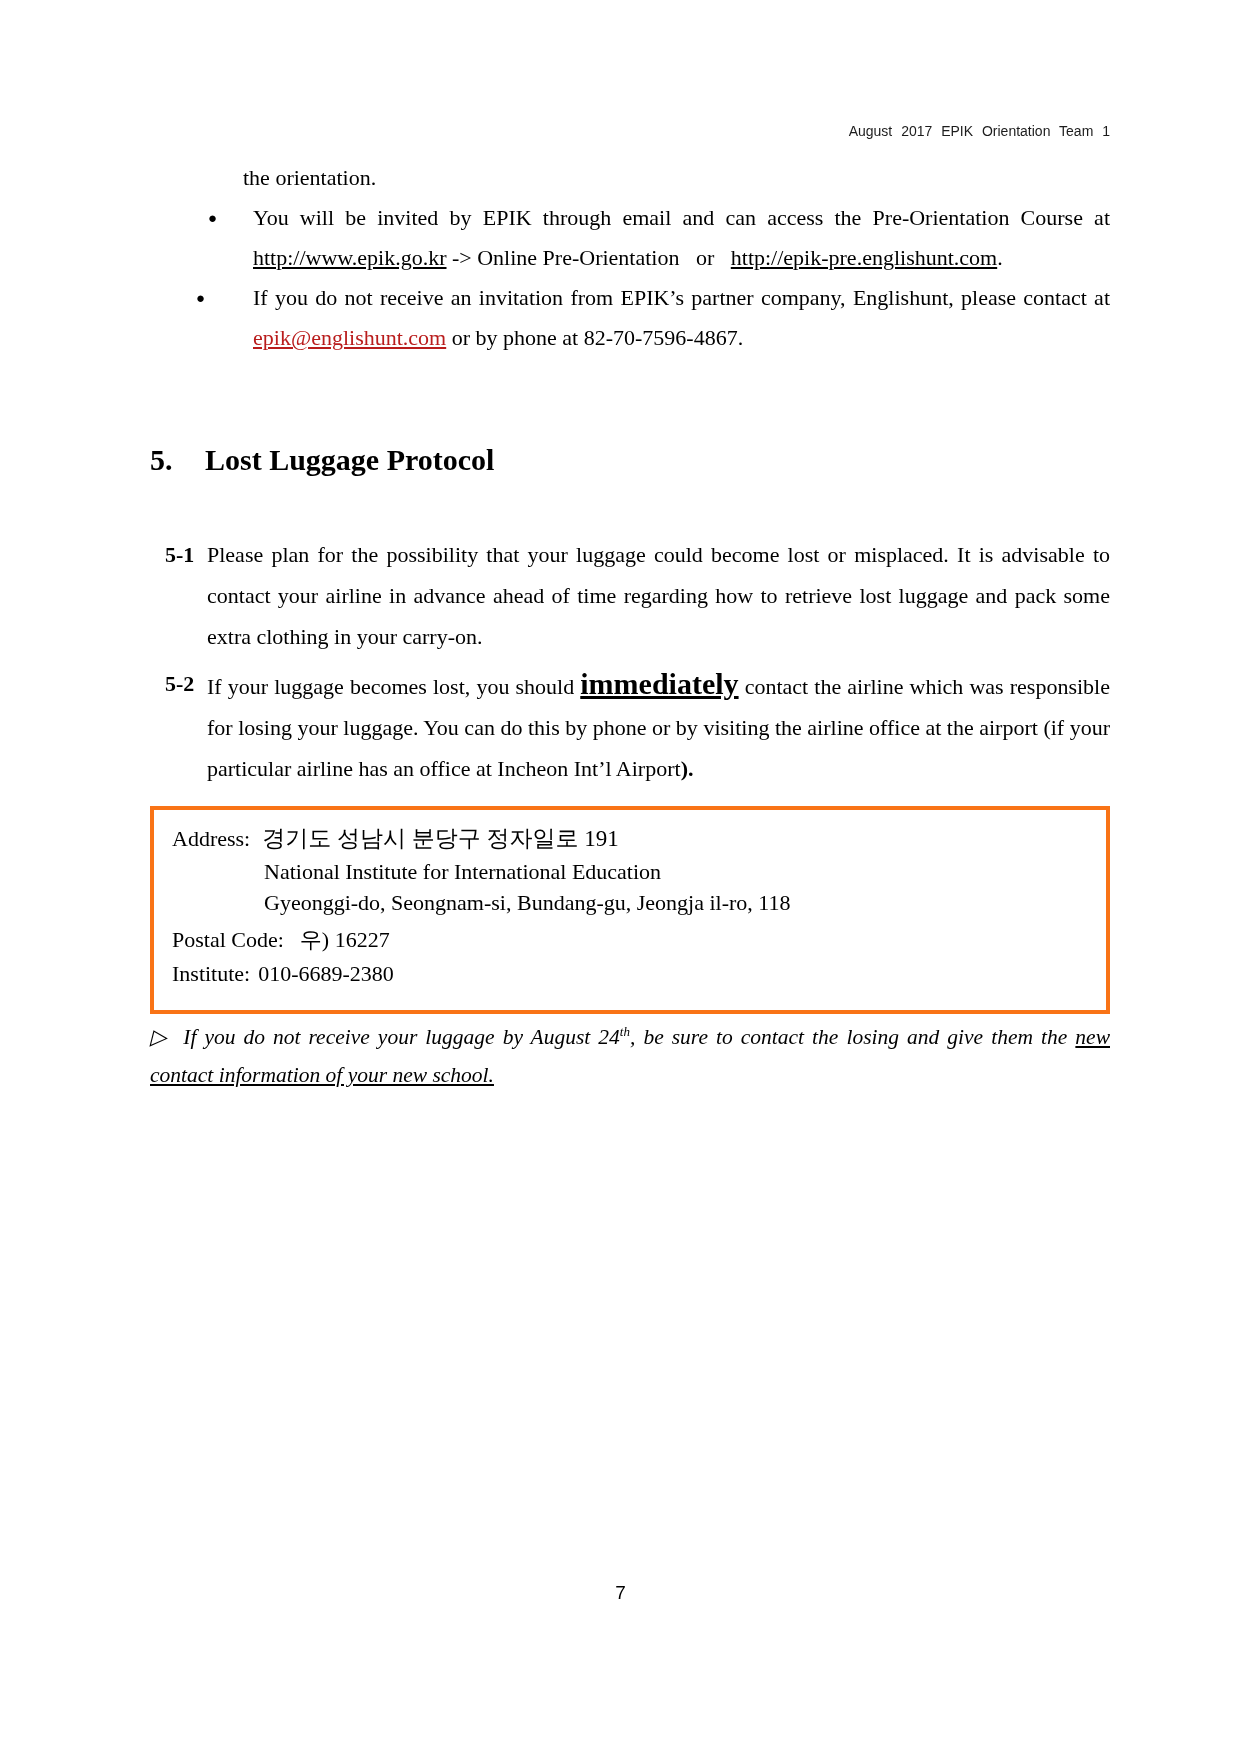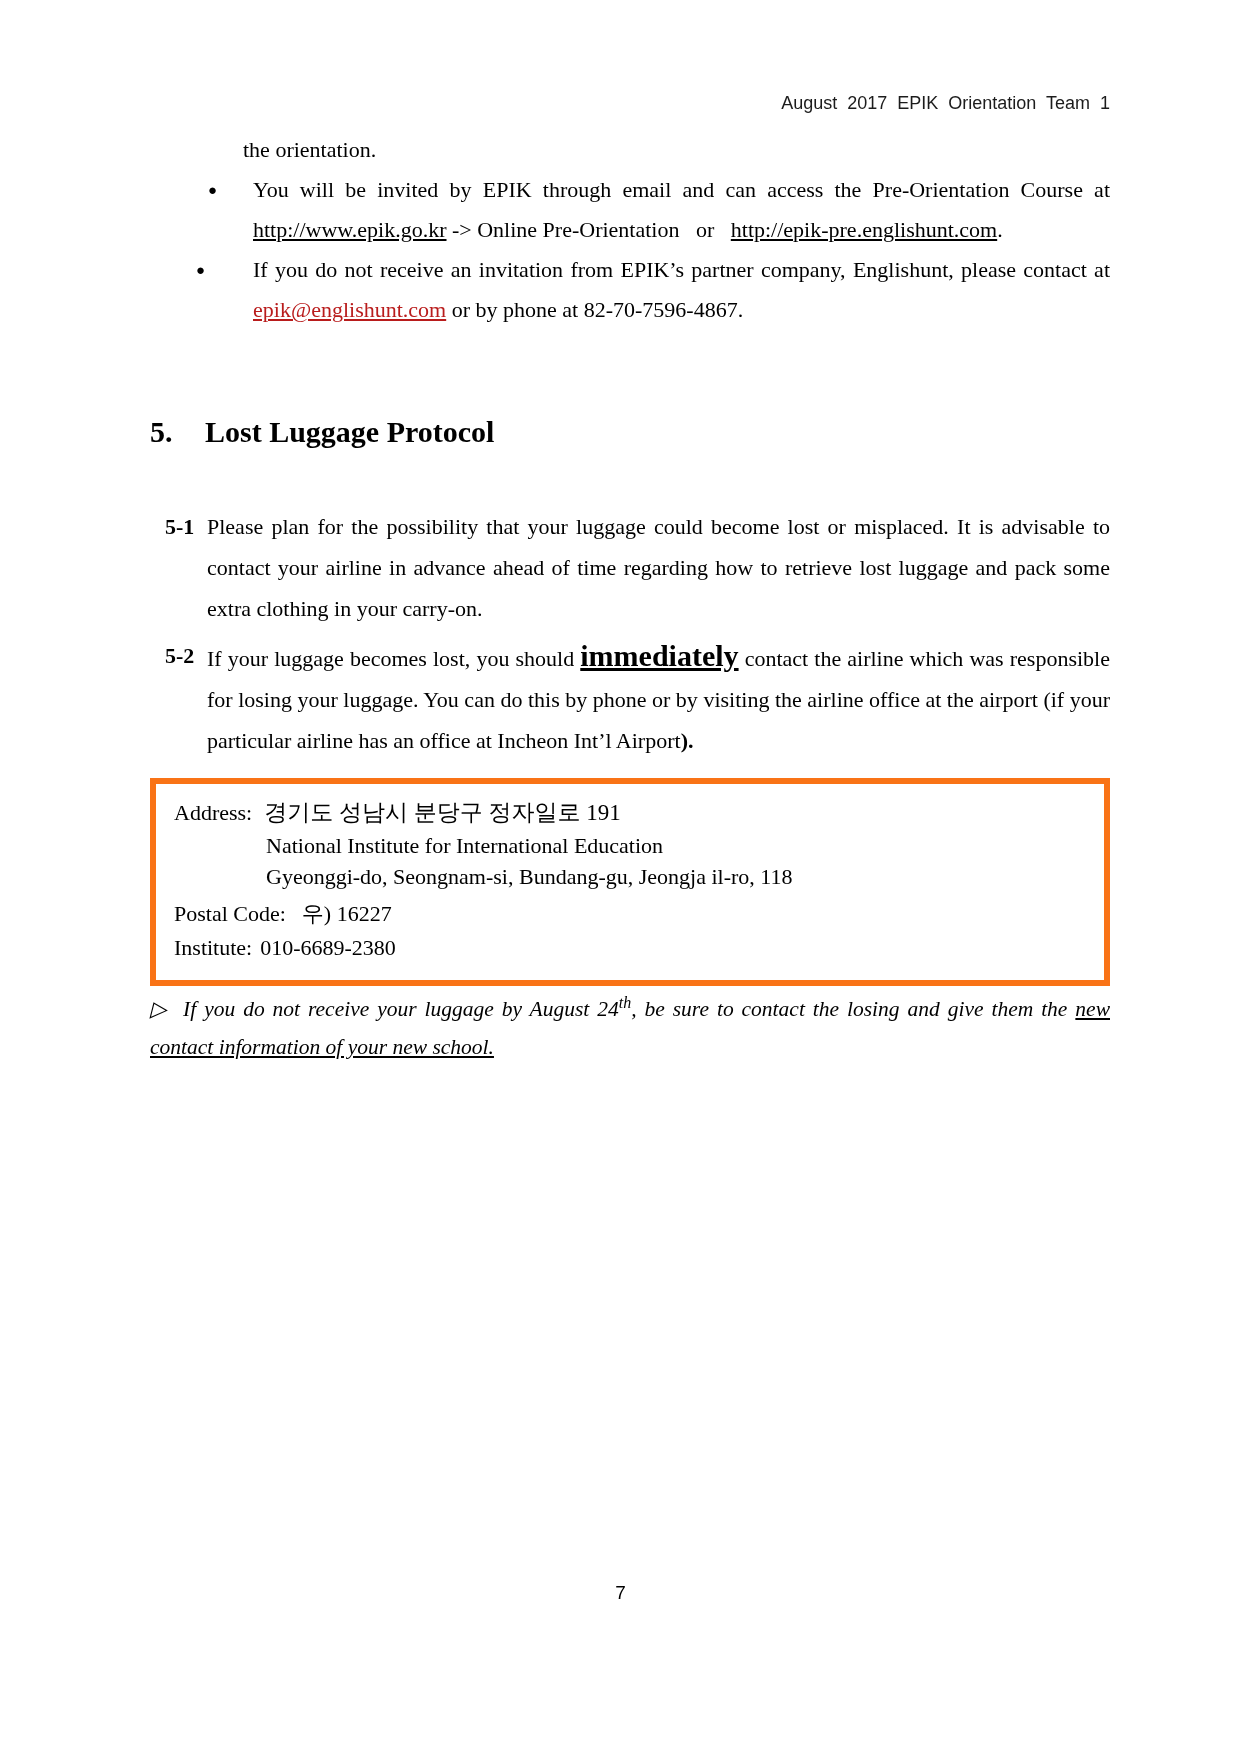--- a/index.html
+++ b/index.html
@@ -6,24 +6,24 @@
   body {
     width: 1241px; height: 1754px;
     background: #ffffff;
     color: #000000;
     font-family: "Liberation Serif", serif;
   }
   .page { position: relative; width: 1241px; height: 1754px; overflow: hidden; background: #fff; }
   .content { position: absolute; left: 150px; top: 0; width: 960px; }
 
   .header {
-    padding-top: 90px;
+    padding-top: 118px;
     text-align: right;
     font-family: "Liberation Sans", sans-serif;
-    font-size: 18px;
+    font-size: 14px;
     line-height: 26px;
     word-spacing: 5px;
     color: #1c1c1c;
   }
 
   .intro { margin-top: 14px; font-size: 22px; line-height: 40px; }
   .lead { padding-left: 93px; }
   .bullet-item { position: relative; padding-left: 103px; text-align: justify; }
   .bullet-item .bullet { position: absolute; top: 0; font-size: 15px; line-height: 40px; }
   .bullet-item.b1 .bullet { left: 58px; }
@@ -51,21 +51,21 @@
   }
   .sec-item .label { position: absolute; left: 15px; top: 0; font-weight: bold; }
   .item-5-1 { margin-top: 52px; }
   .item-5-2 { margin-top: 6px; }
   .item-5-3 { margin-top: 2px; text-align: left; }
   .emph { font-size: 30px; font-weight: bold; text-decoration: underline; }
   .bold-tail { font-weight: bold; }
 
   .address-box {
     margin-top: 17px;
-    border: 6px solid #f97316;
+    border: 4px solid #f97316;
     box-sizing: border-box;
     height: 208px;
     padding: 12px 18px 0 18px;
     font-size: 22px;
   }
   .addr-line1 { line-height: 34px; }
   .addr-korean { margin-left: 12px; font-size: 23px; }
   .addr-indent { padding-left: 92px; line-height: 31px; }
   .postal-line { margin-top: 5px; line-height: 34px; }
   .postal-value { margin-left: 16px; }
@@ -73,21 +73,21 @@
   .tel-value { margin-left: 8px; }
 
   .note {
     margin-top: 4px;
     font-style: italic;
     font-size: 21.5px;
     line-height: 38px;
     text-align: justify;
   }
   .note .marker { margin-right: 14px; }
-  .note sup { font-size: 16px; line-height: 0; }
+  .note sup { font-size: 13px; line-height: 0; }
   .underlined { text-decoration: underline; }
 
   .page-number {
     position: absolute;
     top: 1582px;
     left: 0; width: 100%;
     text-align: center;
     font-family: "Liberation Sans", sans-serif;
     font-size: 19px;
   }

